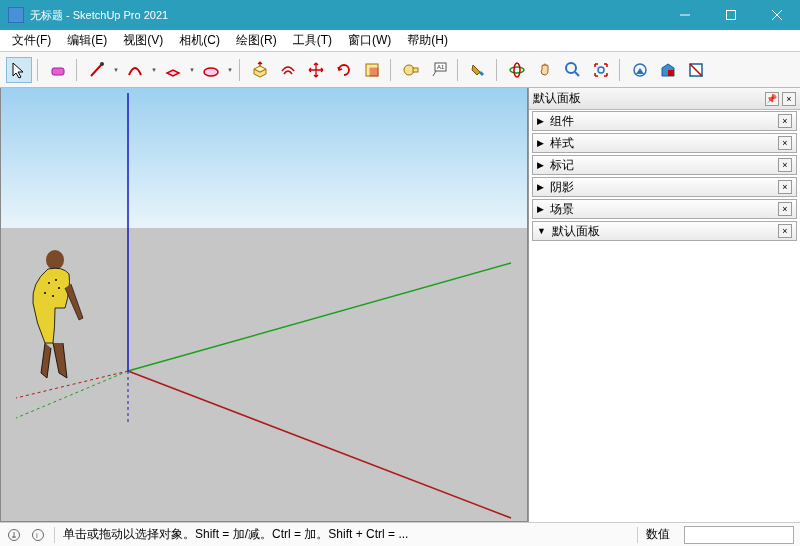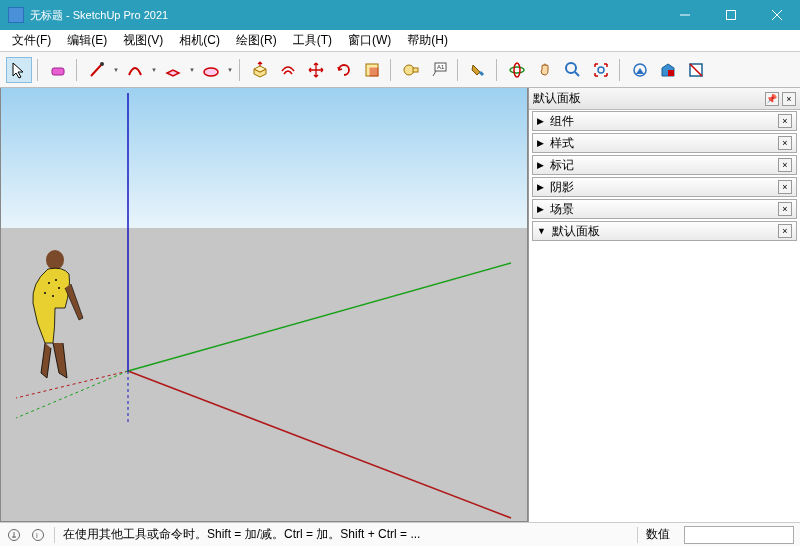--- a/index.html
+++ b/index.html
@@ -301,18 +301,18 @@
         <line x1="5" y1="9" x2="9" y2="9" stroke="#666"></line>
       </svg>
   </div>
   <div class="sicon">
     <svg width="14" height="14">
         <circle cx="7" cy="7" r="5.5" fill="none" stroke="#666"></circle>
         <text x="5" y="10" font-size="8" fill="#666">i</text>
       </svg>
   </div>
   <div class="vdiv"></div>
-  <span>在使用其他工具或命令时。Shift = 加/减。Ctrl = 加。Shift + Ctrl = ...</span>
+  <span>单击或拖动以选择对象。Shift = 加/减。Ctrl = 加。Shift + Ctrl = ...</span>
   <div class="fill"></div>
   <div class="vdiv"></div>
   <span>数值</span>
   <div style="width:110px;height:18px;border:1px solid #aaa;background:#fff;margin-left:6px"></div>
 </div>
 
 </body></html>

